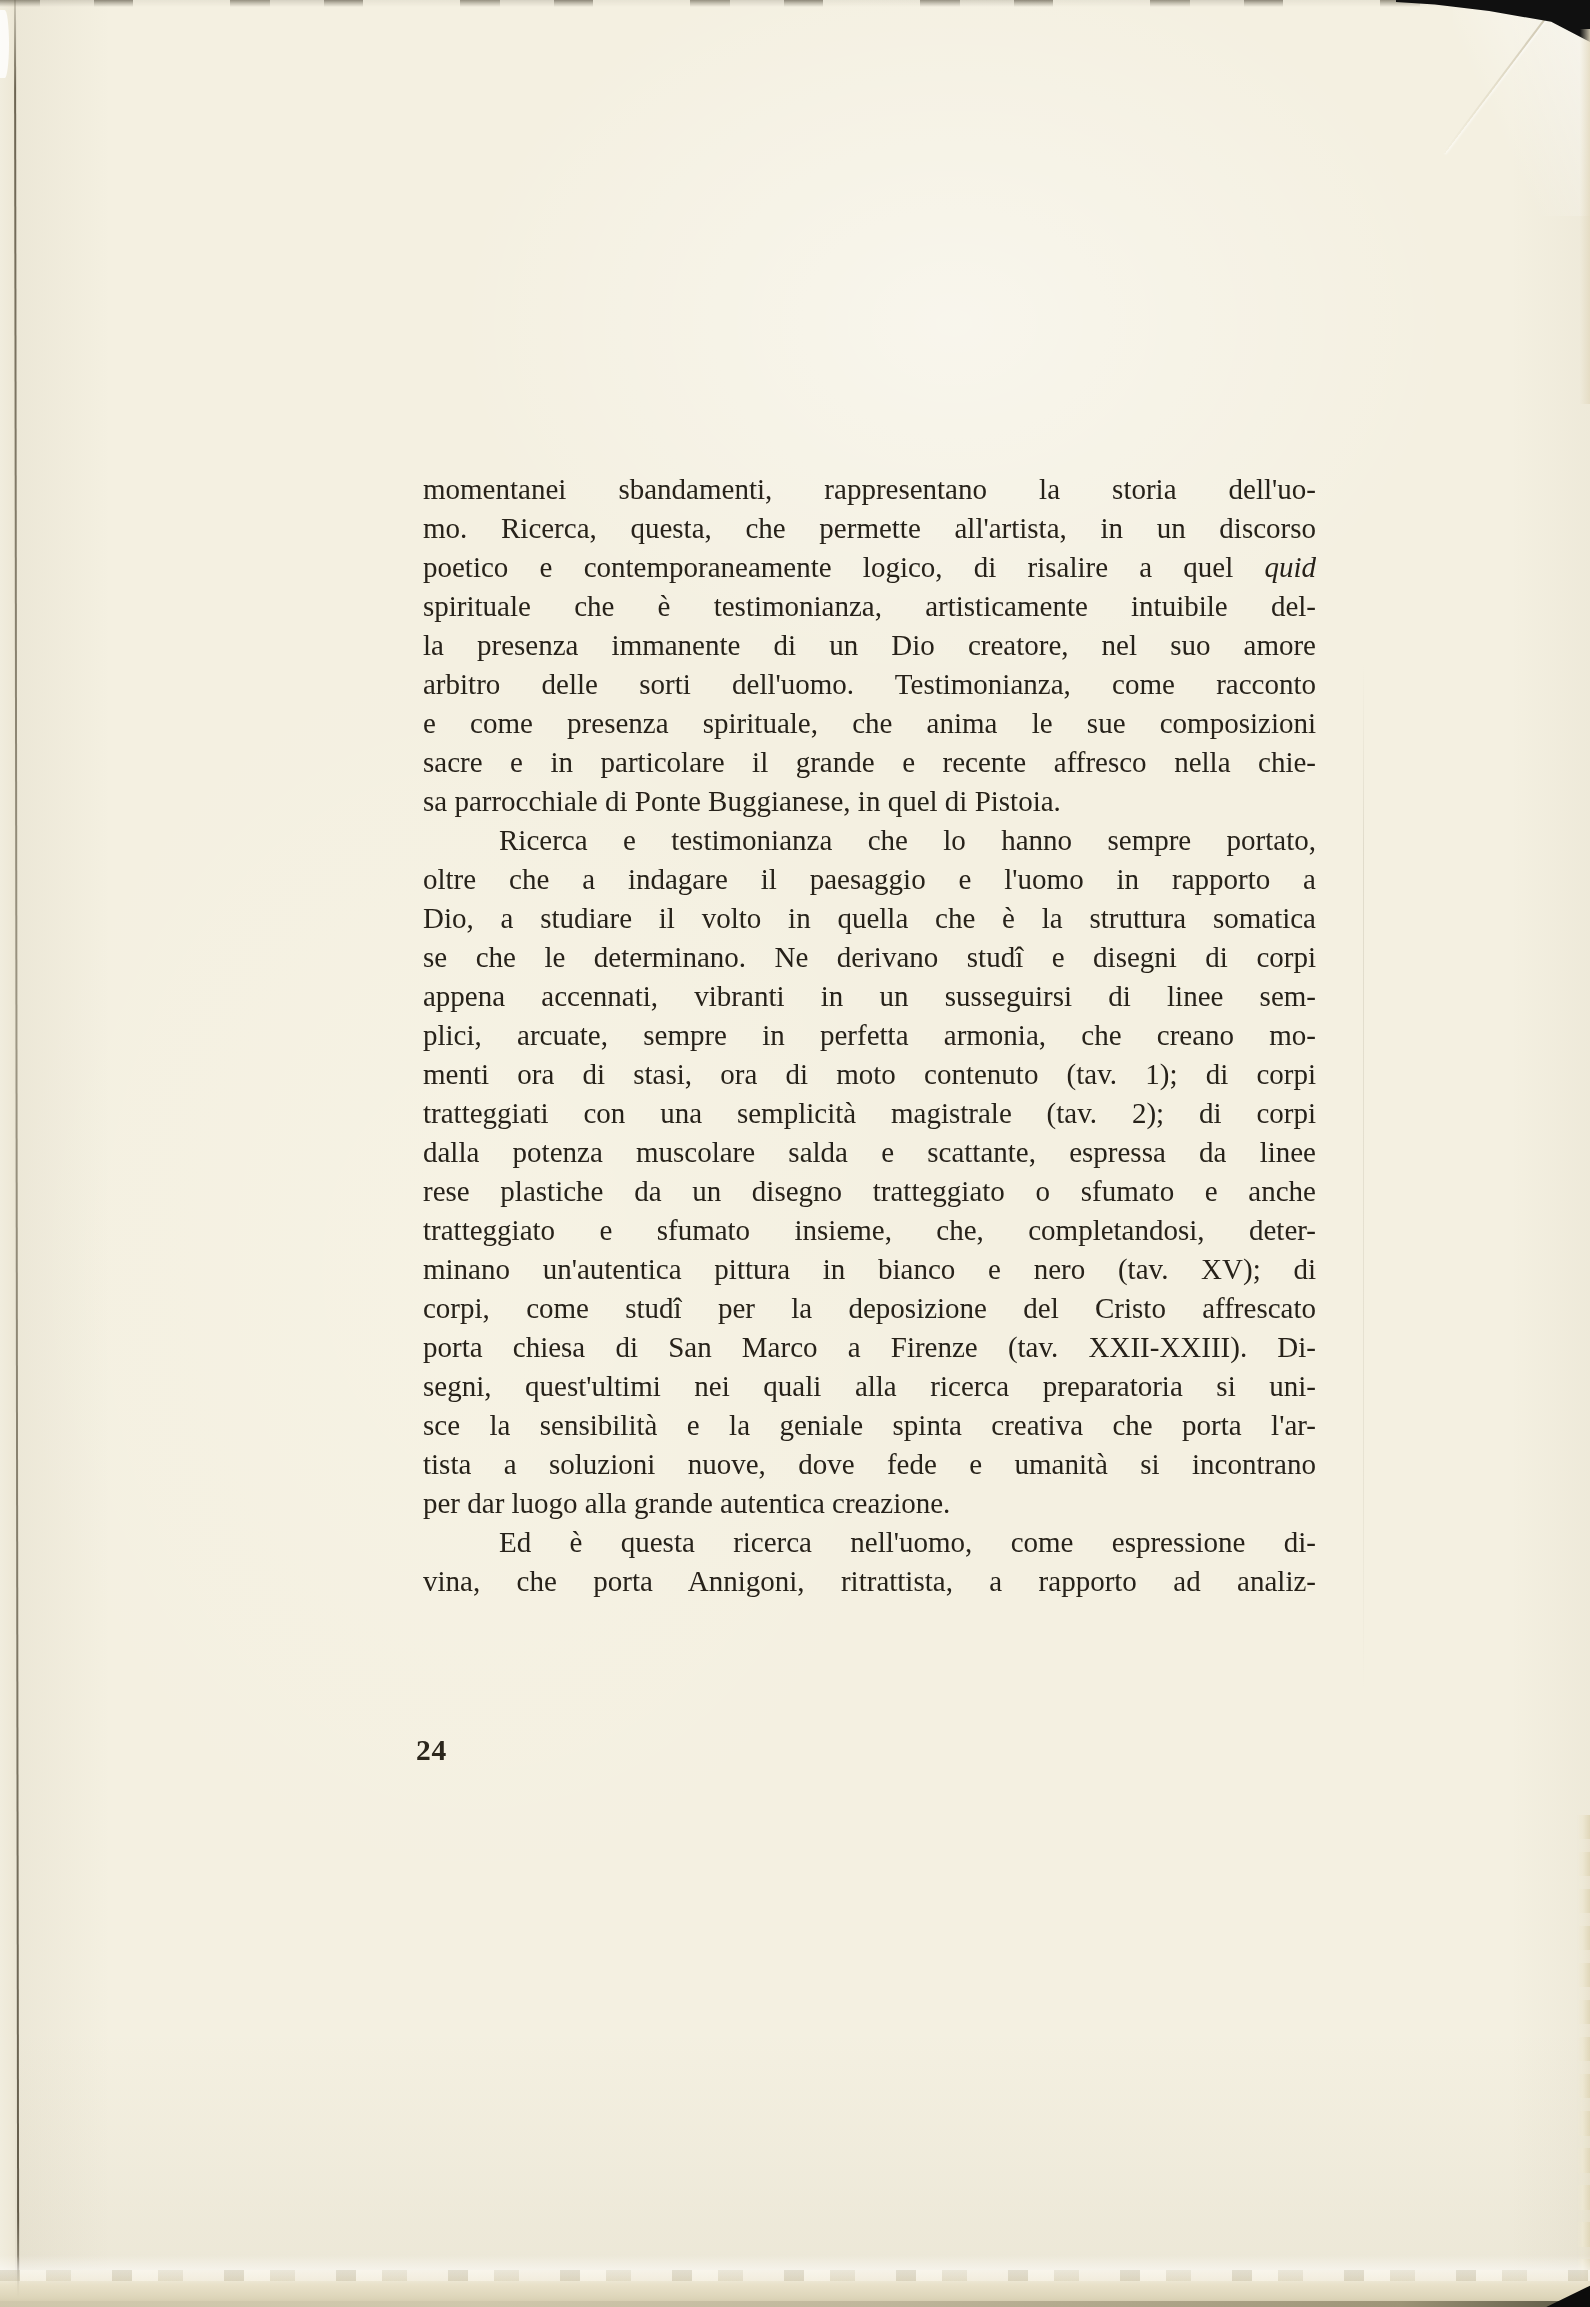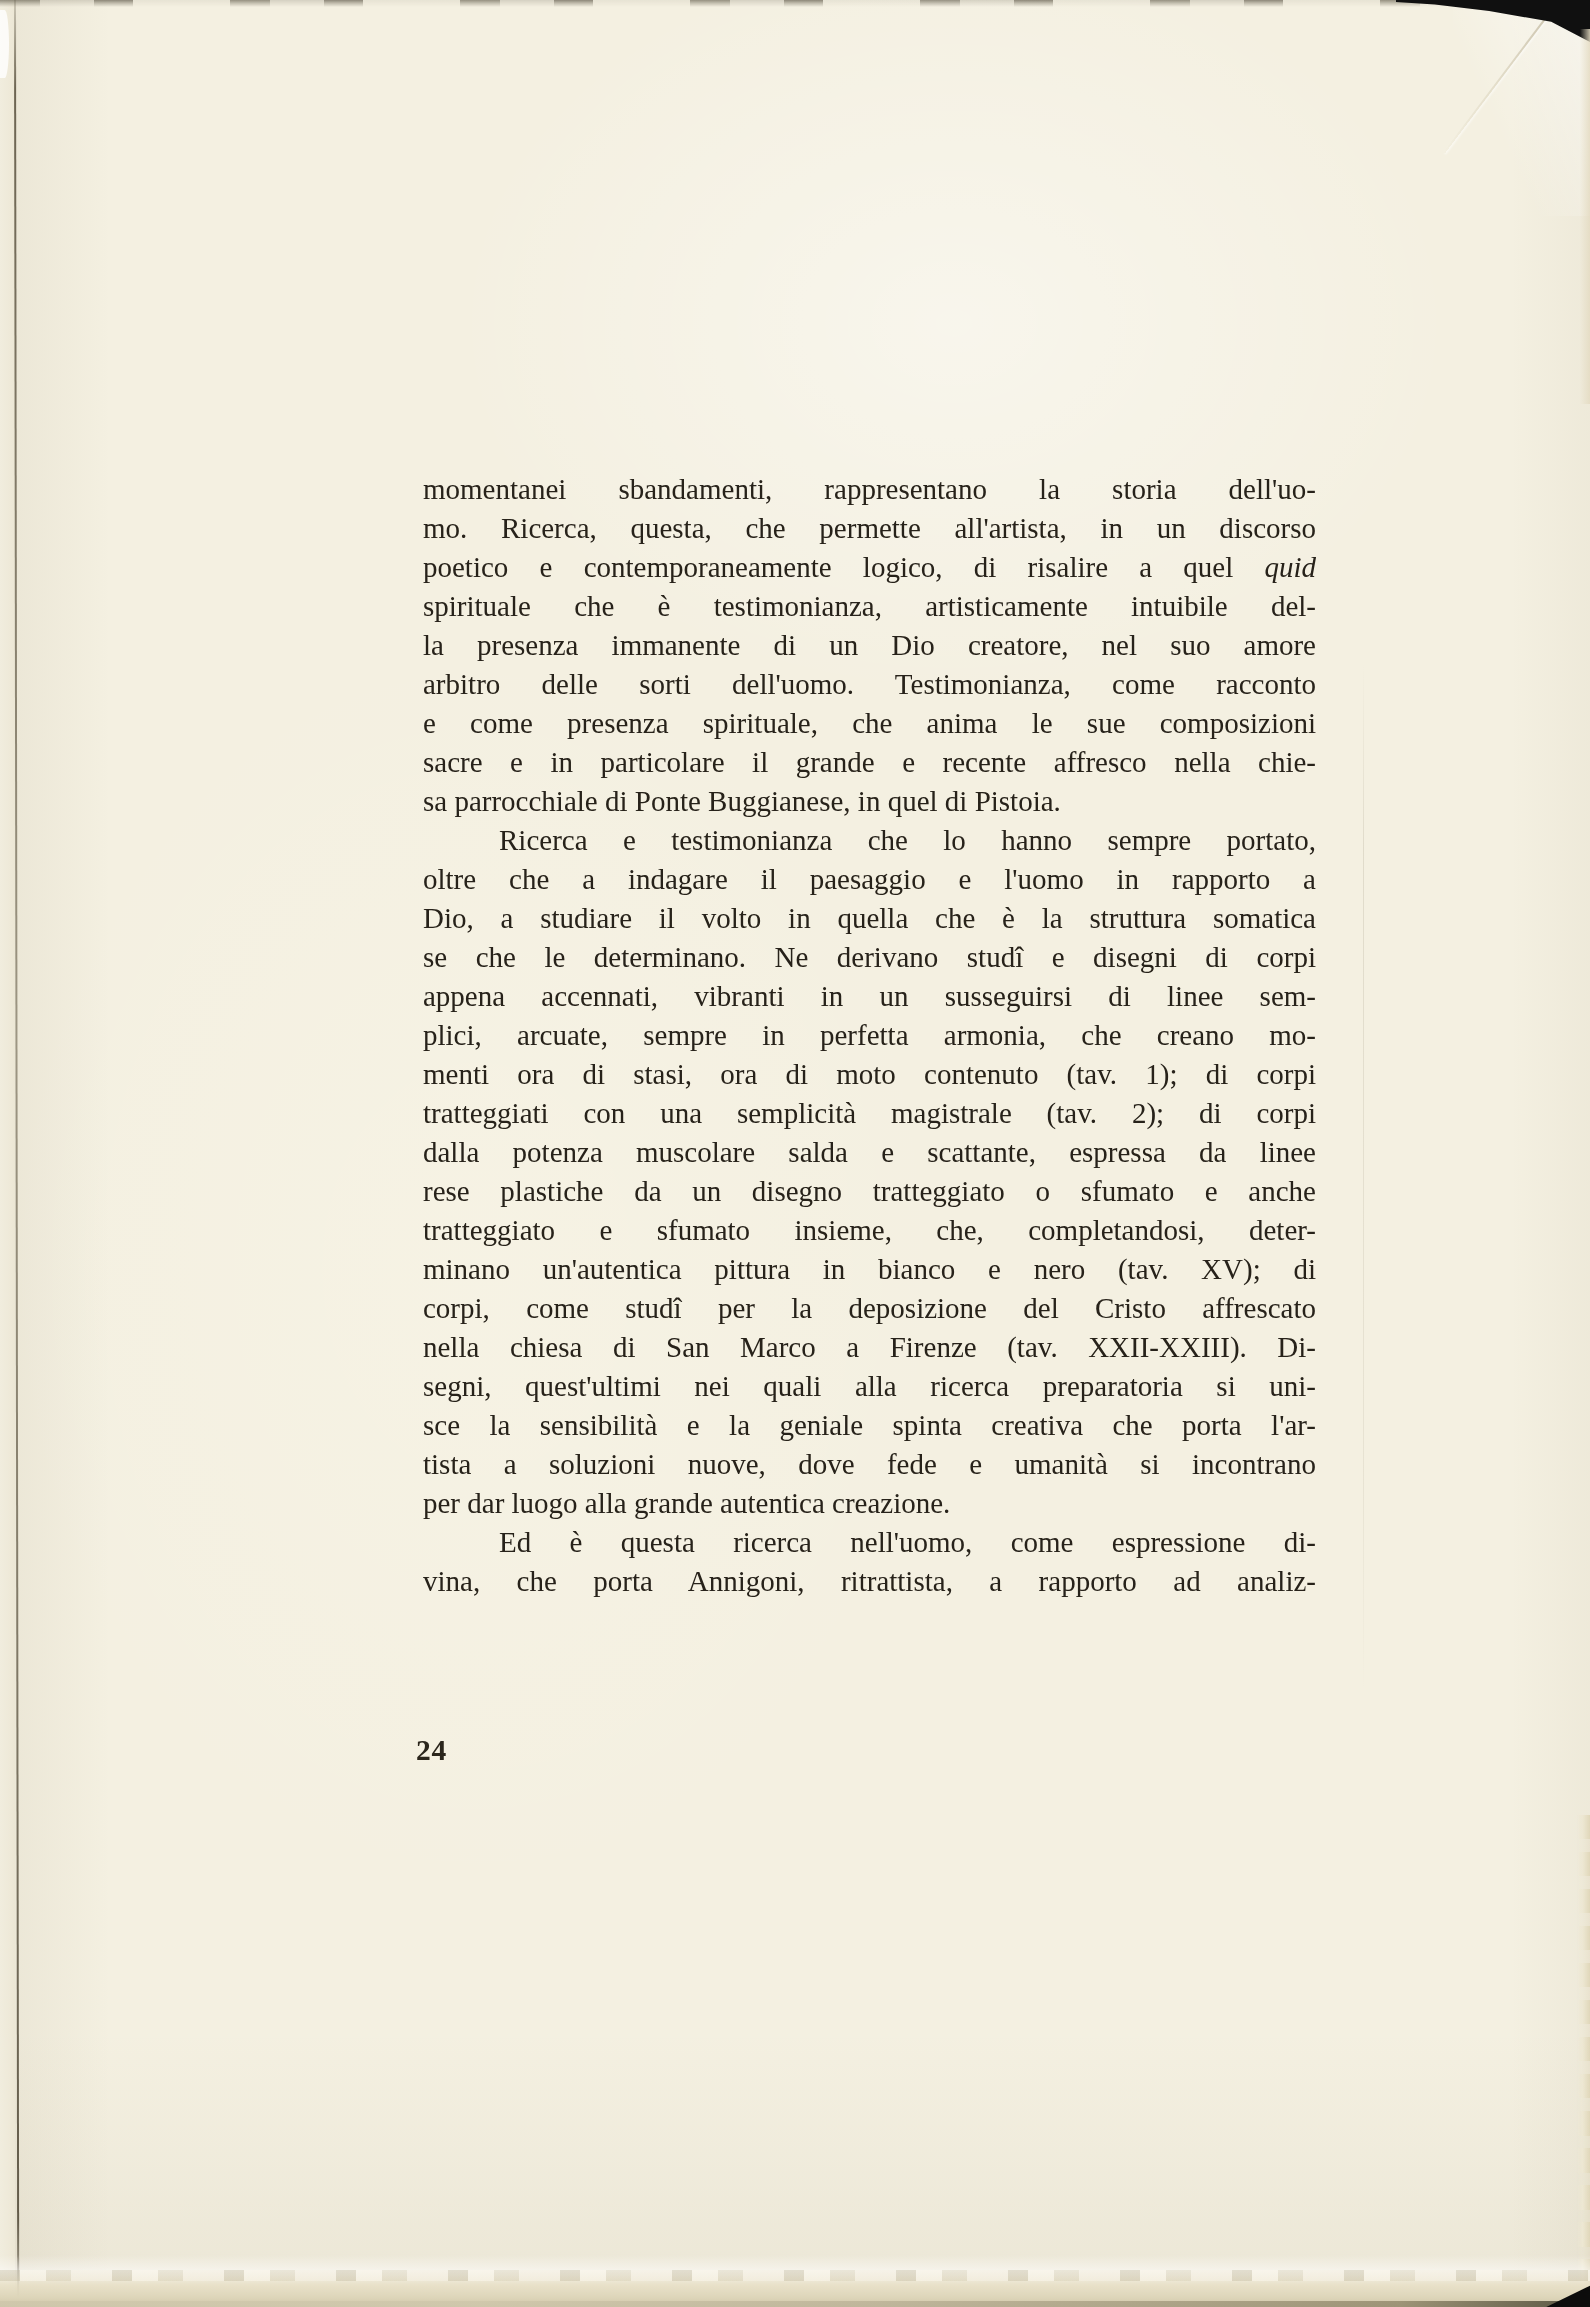--- a/index.html
+++ b/index.html
@@ -148,21 +148,21 @@
       <div class="line">se che le determinano. Ne derivano studî e disegni di corpi</div>
       <div class="line">appena accennati, vibranti in un susseguirsi di linee sem-</div>
       <div class="line">plici, arcuate, sempre in perfetta armonia, che creano mo-</div>
       <div class="line">menti ora di stasi, ora di moto contenuto (tav. 1); di corpi</div>
       <div class="line">tratteggiati con una semplicità magistrale (tav. 2); di corpi</div>
       <div class="line">dalla potenza muscolare salda e scattante, espressa da linee</div>
       <div class="line">rese plastiche da un disegno tratteggiato o sfumato e anche</div>
       <div class="line">tratteggiato e sfumato insieme, che, completandosi, deter-</div>
       <div class="line">minano un'autentica pittura in bianco e nero (tav. XV); di</div>
       <div class="line">corpi, come studî per la deposizione del Cristo affrescato</div>
-      <div class="line">nella chiesa di San Marco a Firenze (tav. XXII-XXIII). Di-</div>
+      <div class="line">porta chiesa di San Marco a Firenze (tav. XXII-XXIII). Di-</div>
       <div class="line">segni, quest'ultimi nei quali alla ricerca preparatoria si uni-</div>
       <div class="line">sce la sensibilità e la geniale spinta creativa che porta l'ar-</div>
       <div class="line">tista a soluzioni nuove, dove fede e umanità si incontrano</div>
       <div class="line no-just">per dar luogo alla grande autentica creazione.</div>
       <div class="line indent">Ed è questa ricerca nell'uomo, come espressione di-</div>
       <div class="line">vina, che porta Annigoni, ritrattista, a rapporto ad analiz-</div>
     </div>
 
   <div class="pagenum">24</div>
 

